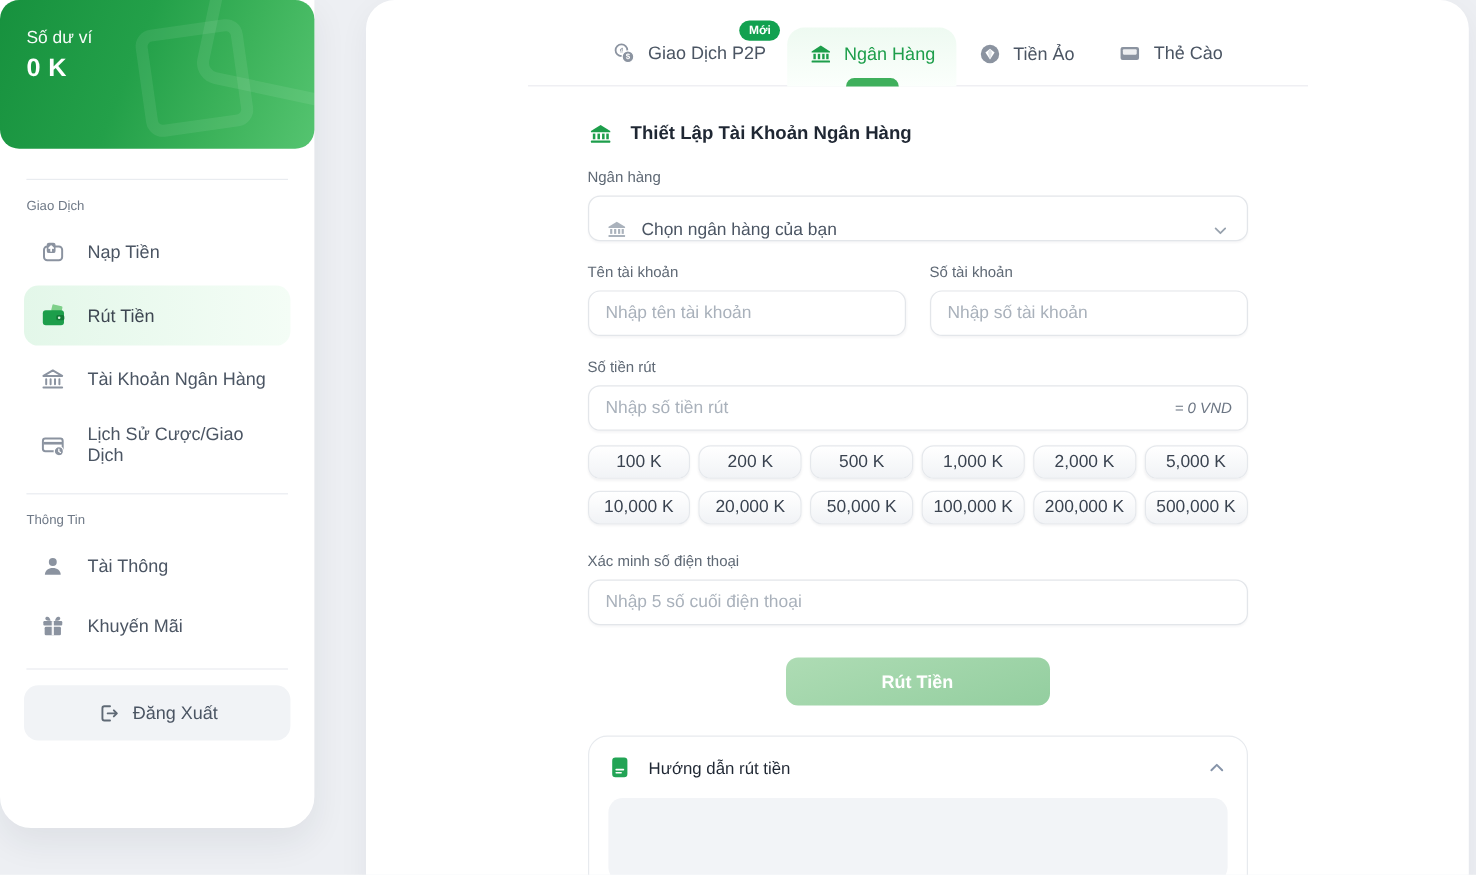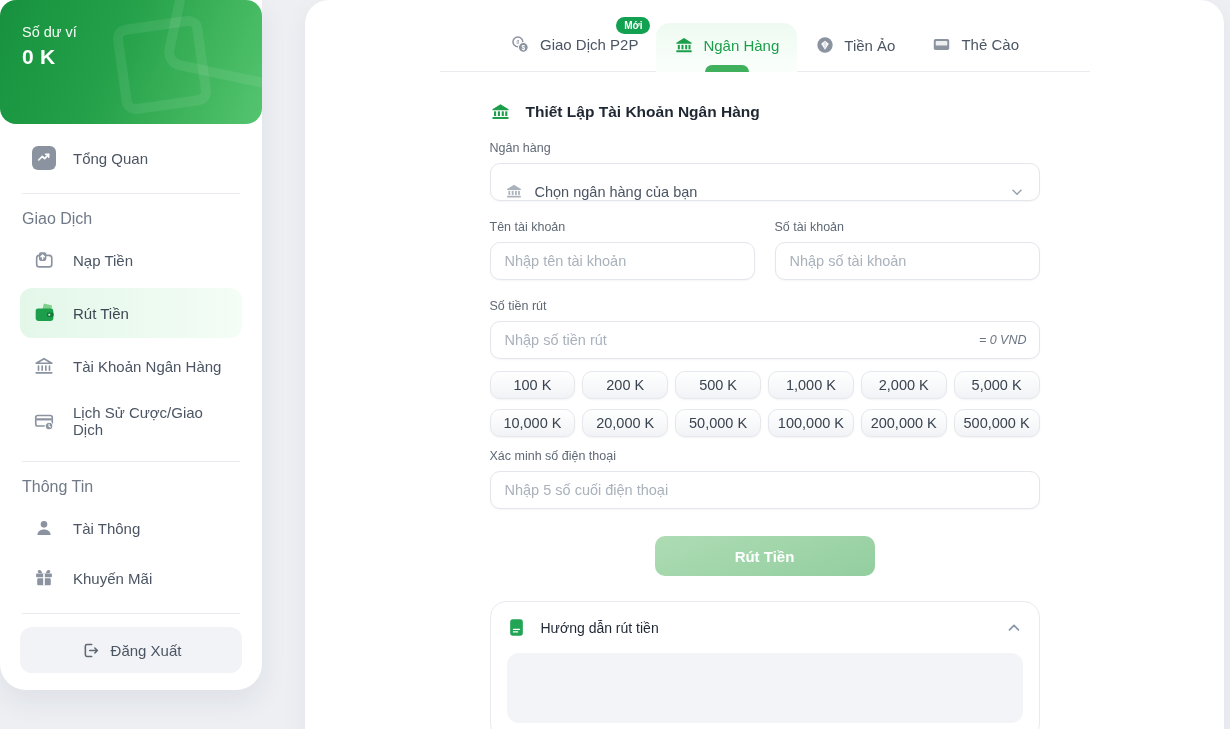--- a/index.html
+++ b/index.html
@@ -36,21 +36,21 @@
   }
   .nav-item + .nav-item { margin-top:6px; }
   .nav-item.active {
     background:linear-gradient(90deg,#e3f7e9 0%, #f4fdf6 100%);
     color:#3d4651; font-weight:400;
     padding-top:13px; padding-bottom:13px;
   }
   .nav-icon { width:24px; height:24px; display:flex; align-items:center; justify-content:center; flex:none; }
   .overview-chip { width:24px; height:24px; background:#8b93a0; border-radius:6px; display:flex; align-items:center; justify-content:center; }
   .divider { height:1px; background:#e9ecf0; margin:13px 2px; }
-  .section-label { font-size:16px; color:#6f7987; margin:16px 2px 10px 2px; }
+  .section-label { font-size:11px; color:#6f7987; margin:16px 2px 10px 2px; }
   .logout-btn {
     margin-top:2px; width:100%; height:46px; border:none; border-radius:12px;
     background:#f1f3f6; color:#4b5563; font-size:15px; font-family:inherit;
     display:flex; align-items:center; justify-content:center; gap:11px; cursor:pointer;
   }
 
   
   .main-card {
     position:absolute; left:305px; right:6px; top:0; height:760px;
     background:#ffffff; border-radius:24px;
@@ -135,31 +135,20 @@
 
 <aside class="sidebar">
   <div class="balance-card">
     <div class="pat pat1"></div>
     <div class="pat pat2"></div>
     <div class="balance-label">Số dư ví</div>
     <div class="balance-value">0 K</div>
   </div>
 
   <nav class="nav">
-    <div class="nav-item">
-      <span class="nav-icon">
-        <span class="overview-chip">
-          <svg width="16" height="16" viewBox="0 0 24 24" fill="none" stroke="#ffffff" stroke-width="2.4" stroke-linecap="round" stroke-linejoin="round">
-            <polyline points="4,15 9.5,9.5 13,13 19,6.5"></polyline>
-              <polyline points="14.5,6.5 19,6.5 19,11"></polyline>
-          </svg>
-        </span>
-      </span>
-      <span>Tổng Quan</span>
-    </div>
 
     <div class="divider"></div>
     <div class="section-label">Giao Dịch</div>
 
     <div class="nav-item">
       <span class="nav-icon">
         <svg width="22" height="22" viewBox="0 0 24 24" fill="none">
           <rect x="4" y="7" width="16.5" height="12.5" rx="3" stroke="#8b93a0" stroke-width="1.8"></rect>
           <rect x="6.5" y="3.5" width="8" height="9.5" rx="2" fill="#8b93a0"></rect>
           <path d="M10.5 11 V6.8 M8.7 8.4 L10.5 6.6 L12.3 8.4" stroke="#ffffff" stroke-width="1.6" stroke-linecap="round" stroke-linejoin="round"></path>
@@ -359,21 +348,21 @@
       <button class="amount-btn">2,000 K</button>
       <button class="amount-btn">5,000 K</button>
       <button class="amount-btn">10,000 K</button>
       <button class="amount-btn">20,000 K</button>
       <button class="amount-btn">50,000 K</button>
       <button class="amount-btn">100,000 K</button>
       <button class="amount-btn">200,000 K</button>
       <button class="amount-btn">500,000 K</button>
     </div>
 
-    <div class="field-label" style="margin-top:12px;">Xác minh số điện thoại</div>
+    <div class="field-label" style="margin-top:24px;">Xác minh số điện thoại</div>
     <input class="input" type="text" placeholder="Nhập 5 số cuối điện thoại" style="">
 
     <div class="submit-row">
       <button class="submit-btn">Rút Tiền</button>
     </div>
 
     <div class="guide-card">
       <div class="guide-header">
         <span style="display:flex;">
           <svg width="19" height="21" viewBox="0 0 24 26">

